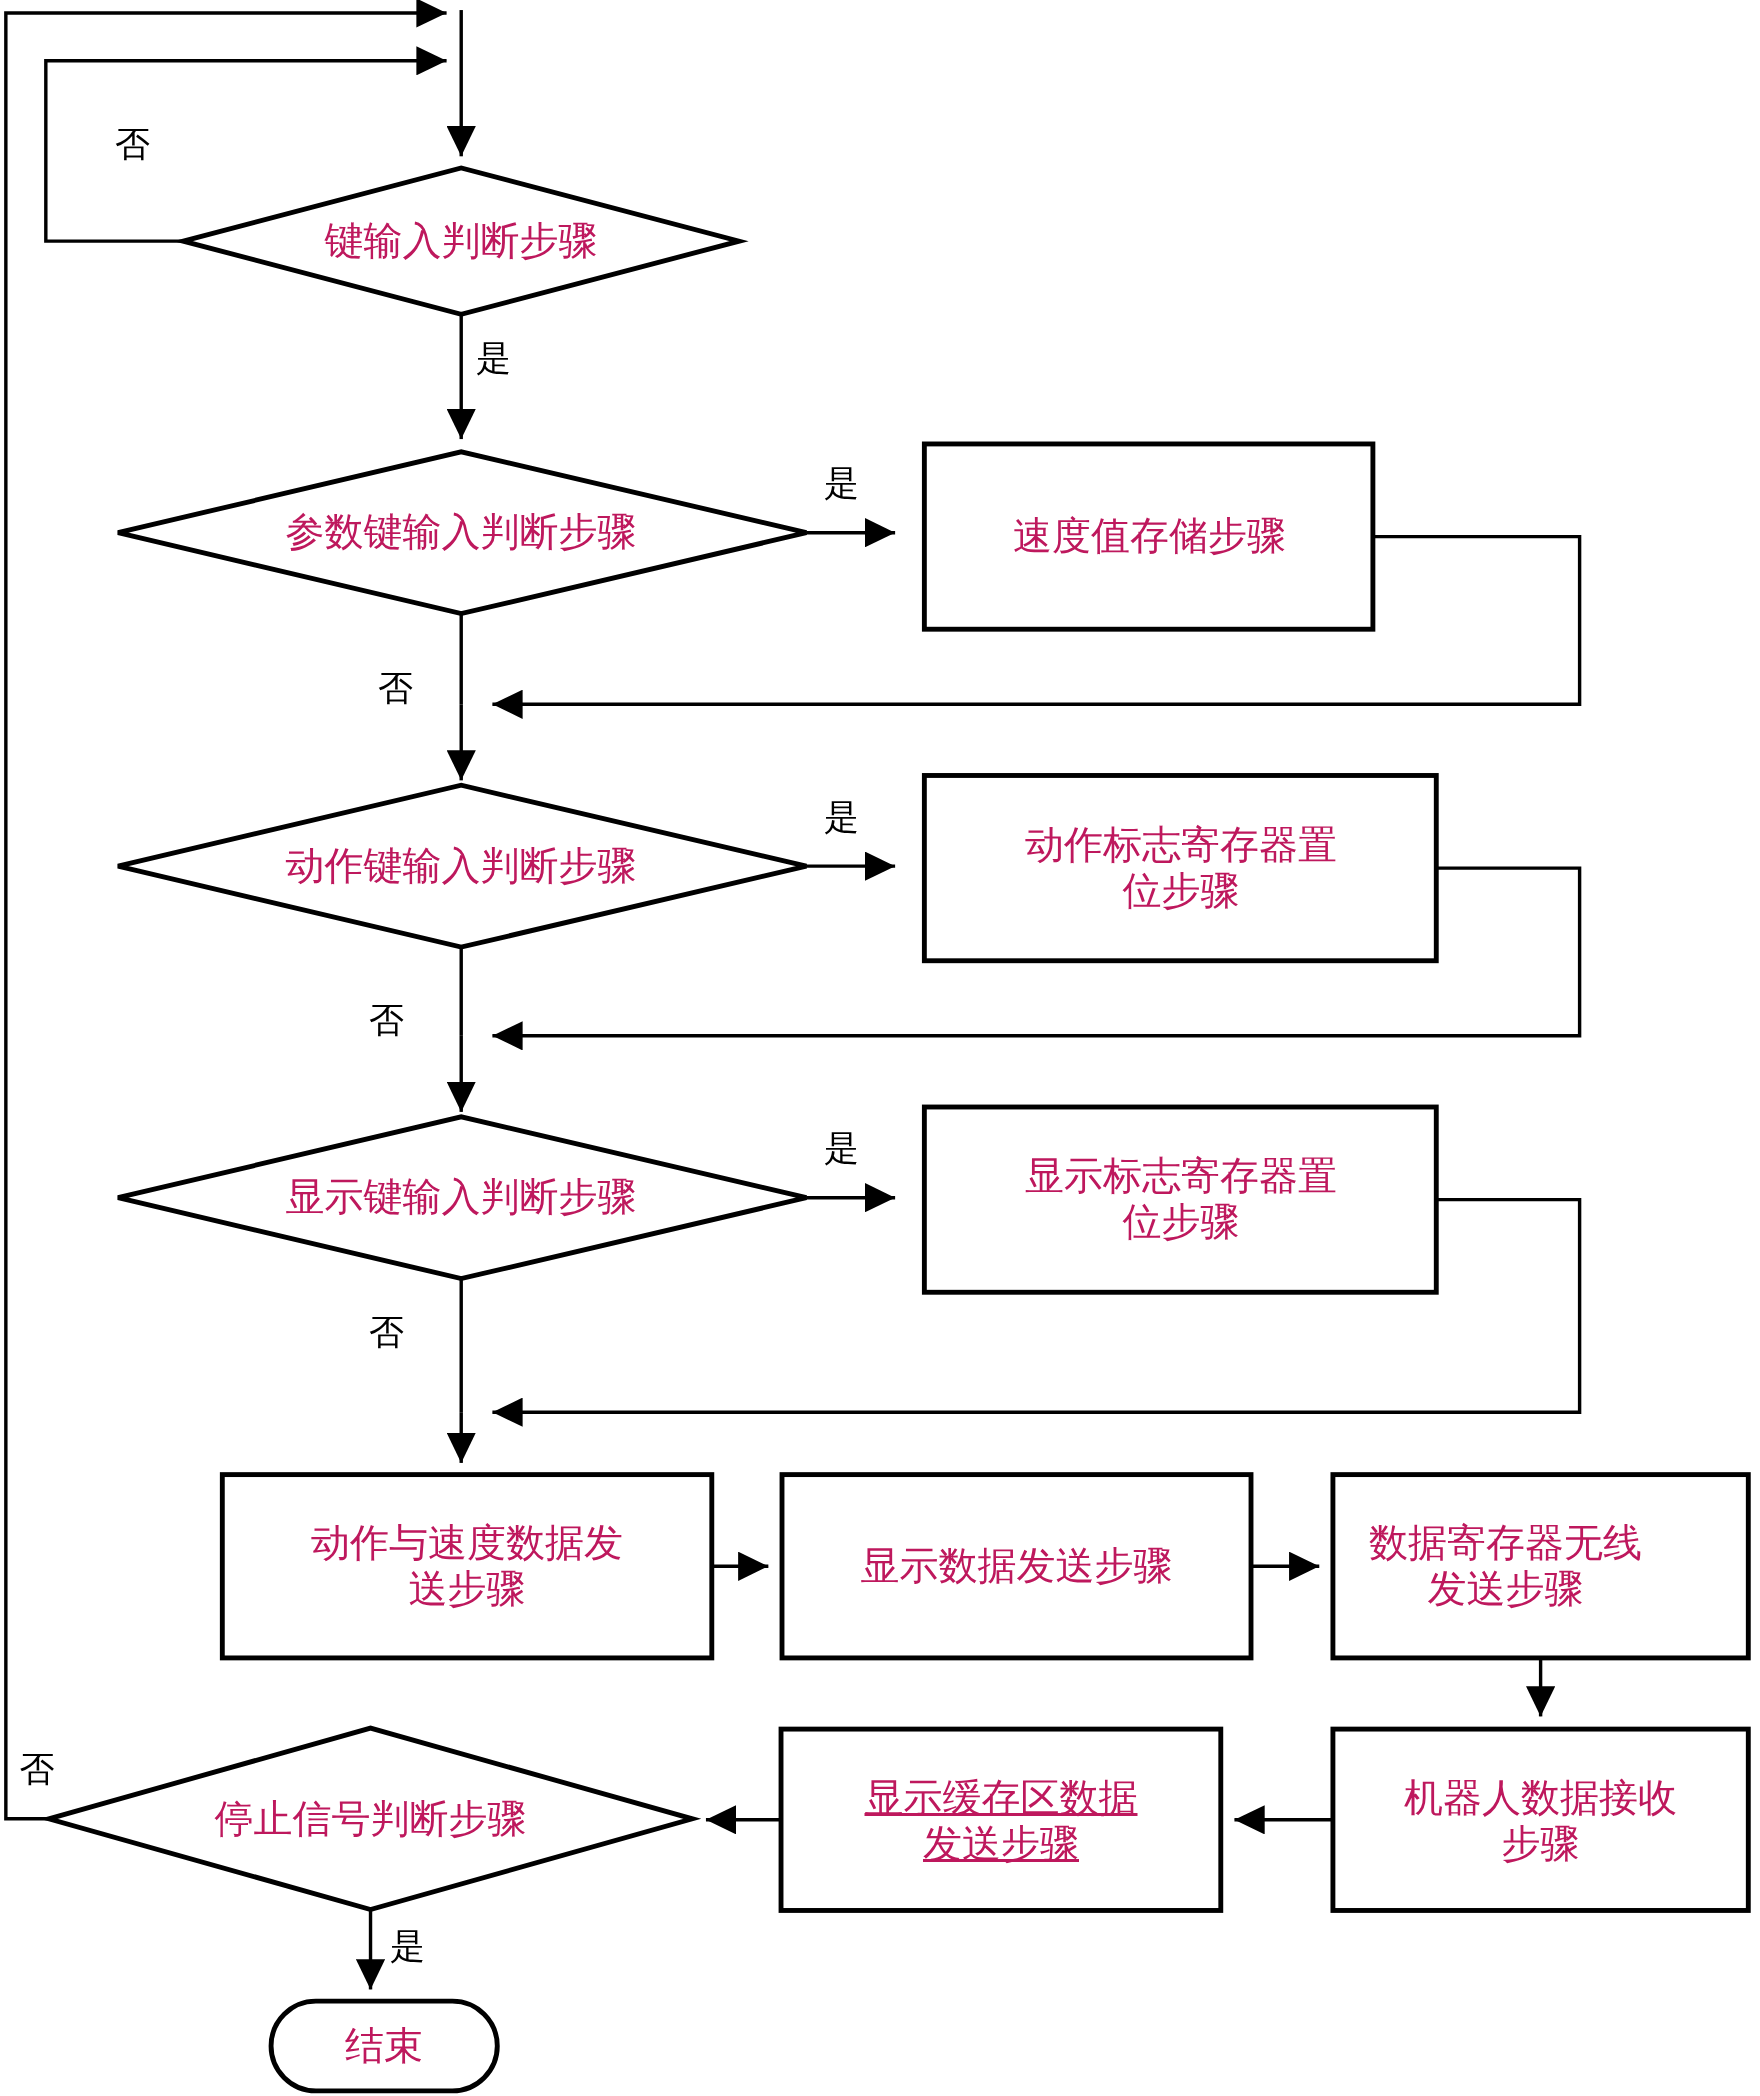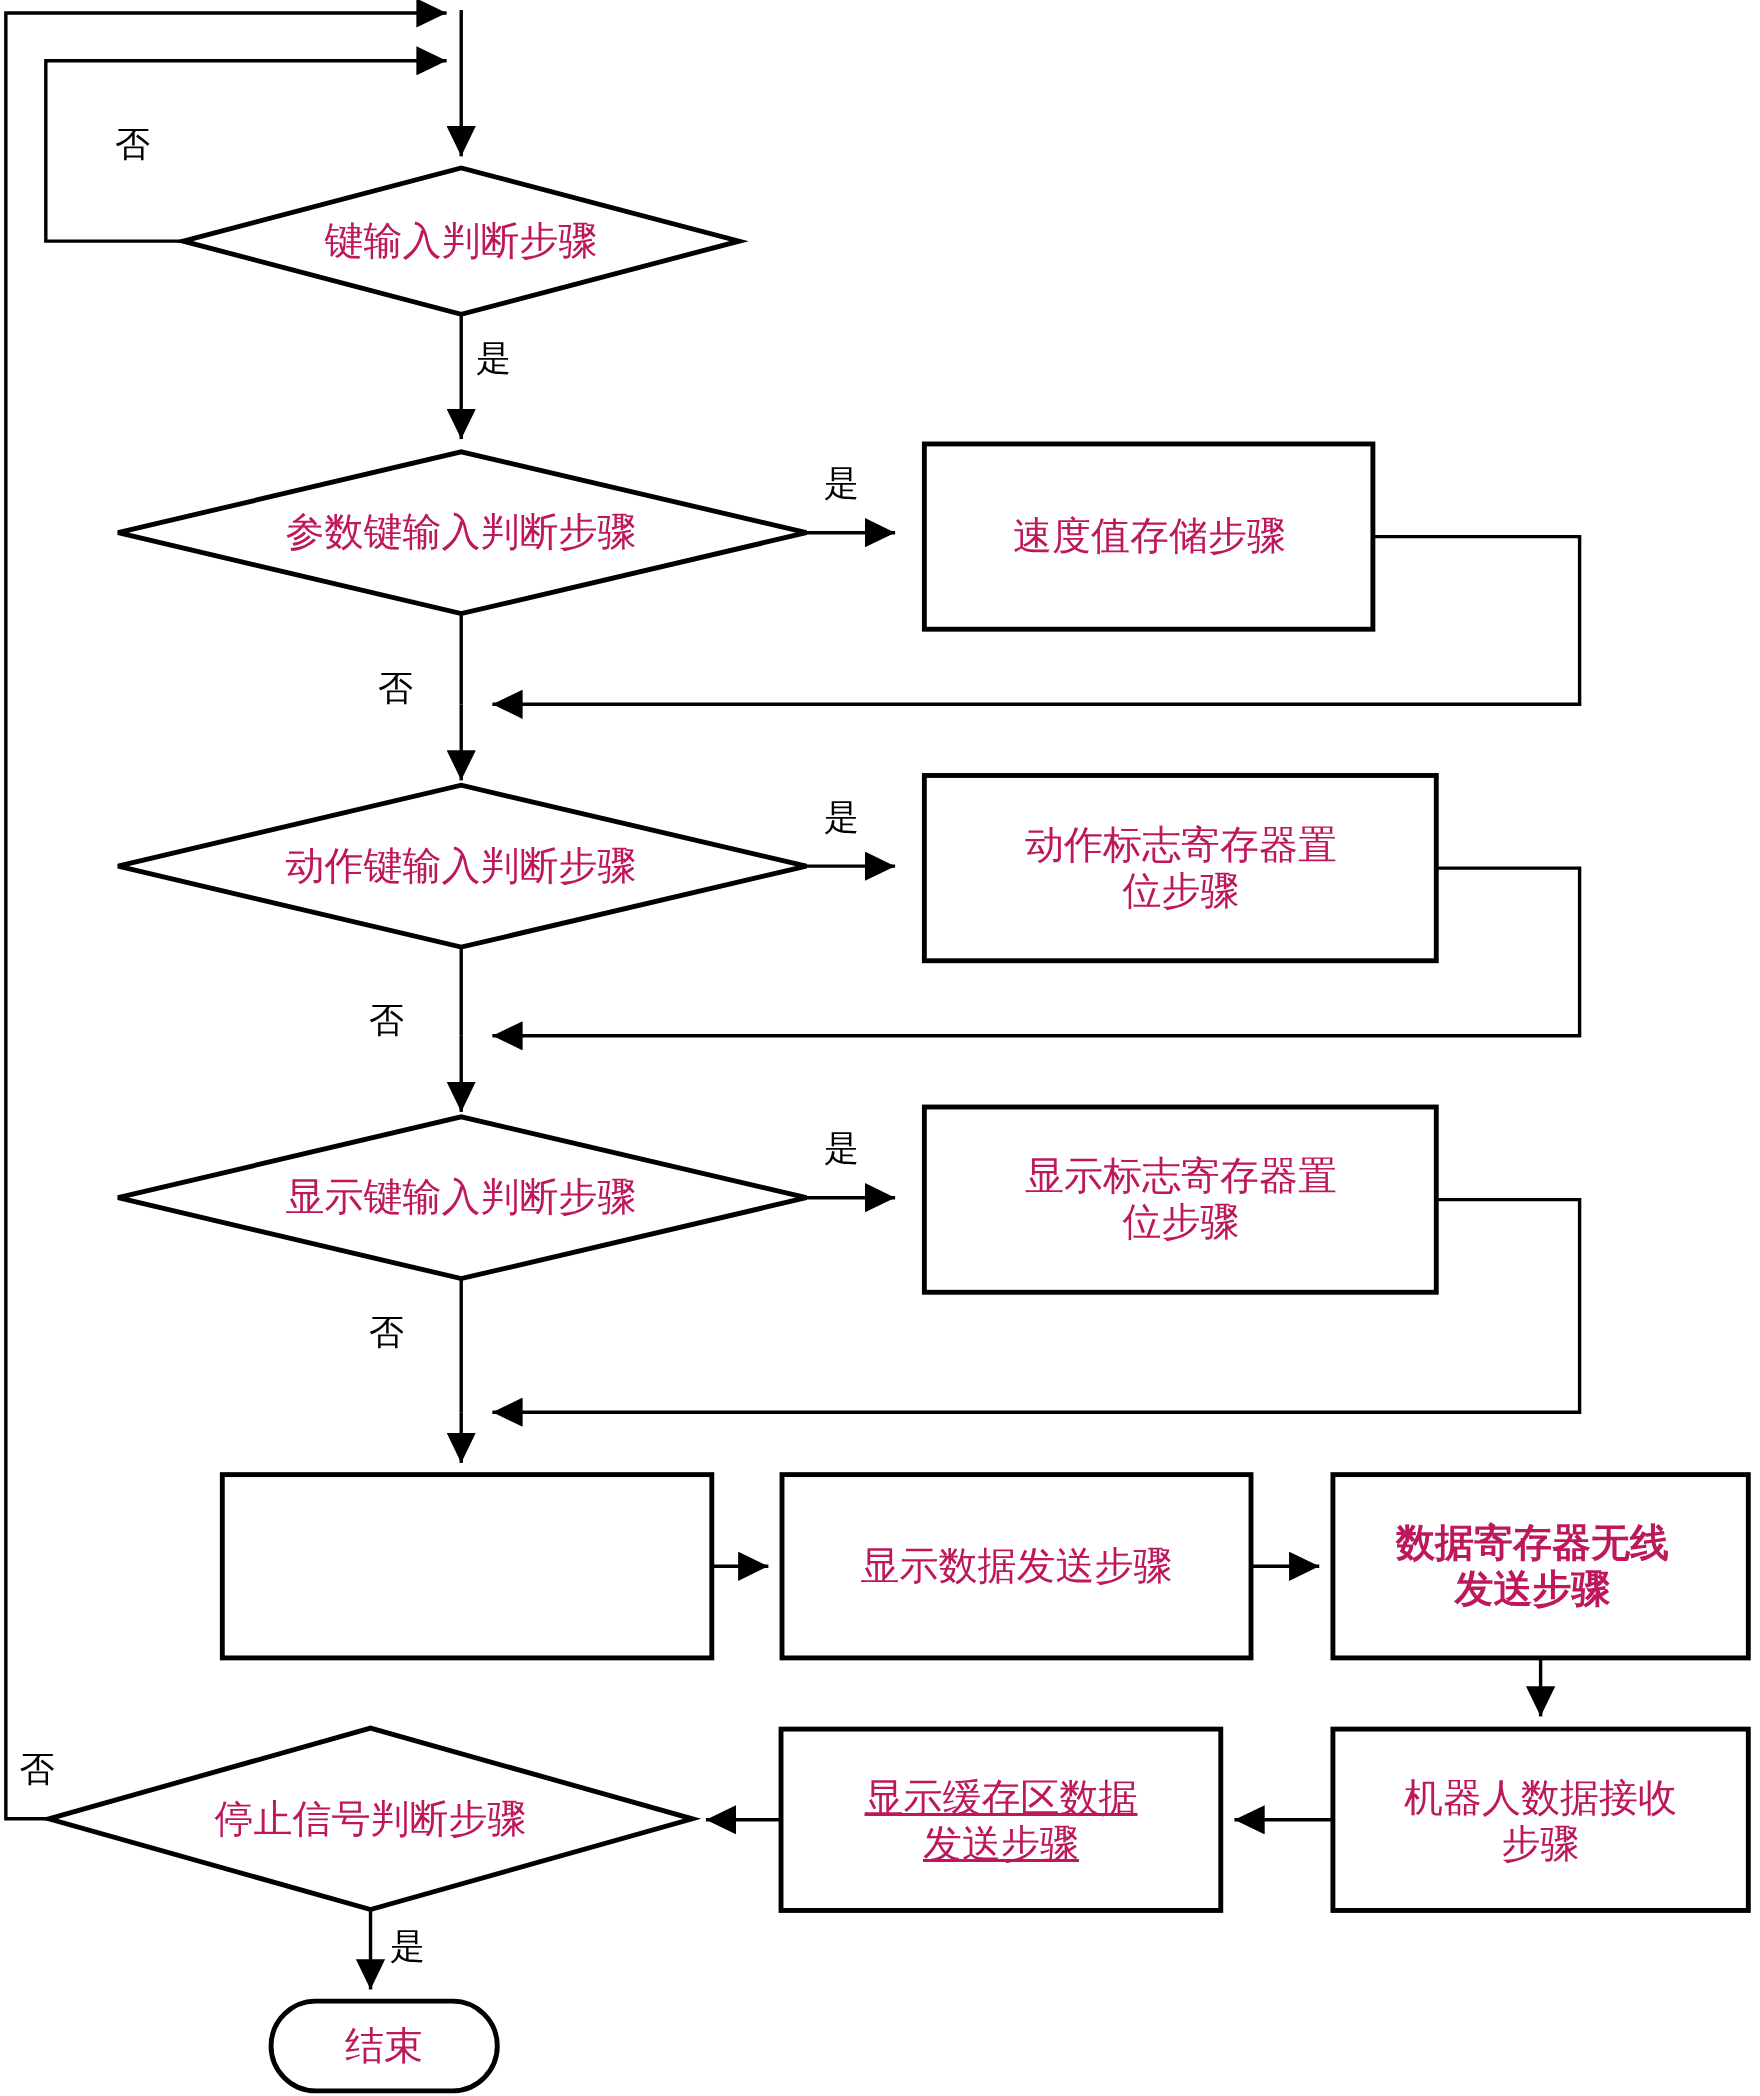--- a/index.html
+++ b/index.html
@@ -113,24 +113,26 @@
   <div class="node-label" style="left:188px;top:832px;width:546px;height:68px;">动作键输入判断步骤</div>
 
   <div class="node-label" style="left:925px;top:795px;width:512px;height:146px;">动作标志寄存器置
 位步骤</div>
 
   <div class="node-label" style="left:188px;top:1163px;width:546px;height:68px;">显示键输入判断步骤</div>
 
   <div class="node-label" style="left:925px;top:1126px;width:512px;height:146px;">显示标志寄存器置
 位步骤</div>
 
+  <div class="node-label" style="left:222px;top:1493px;width:490px;height:146px;">动作与速度数据发
+送步骤</div>
 
   <div class="node-label" style="left:782px;top:1532px;width:469px;height:68px;">显示数据发送步骤</div>
 
-  <div class="node-label" style="left:1325px;top:1493px;width:415px;height:146px;font-weight:bold;">数据寄存器无线
+  <div class="node-label" style="left:1298px;top:1493px;width:415px;height:146px;">数据寄存器无线
 发送步骤</div>
 
   <div class="node-label" style="left:1333px;top:1748px;width:415px;height:146px;">机器人数据接收
 步骤</div>
 
   <div class="node-label" style="left:781px;top:1748px;width:440px;height:146px;text-decoration:underline;">显示缓存区数据
 发送步骤</div>
 
   <div class="node-label" style="left:117px;top:1785px;width:507px;height:68px;">停止信号判断步骤</div>
 

